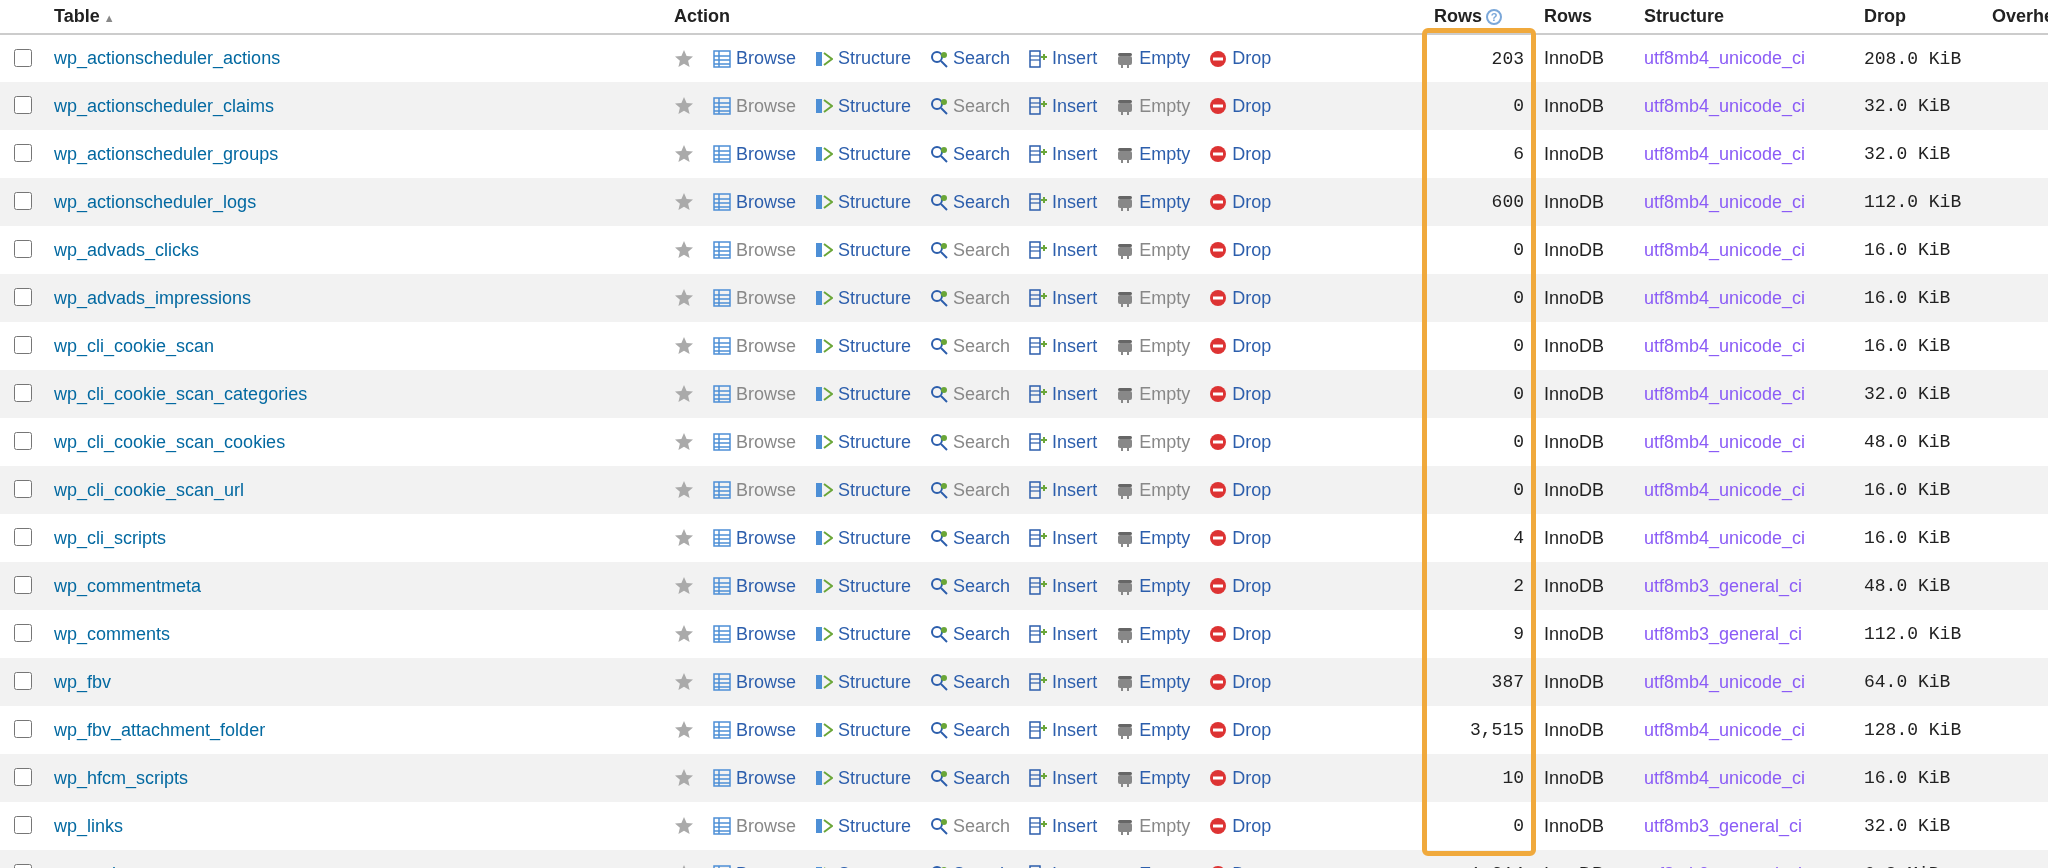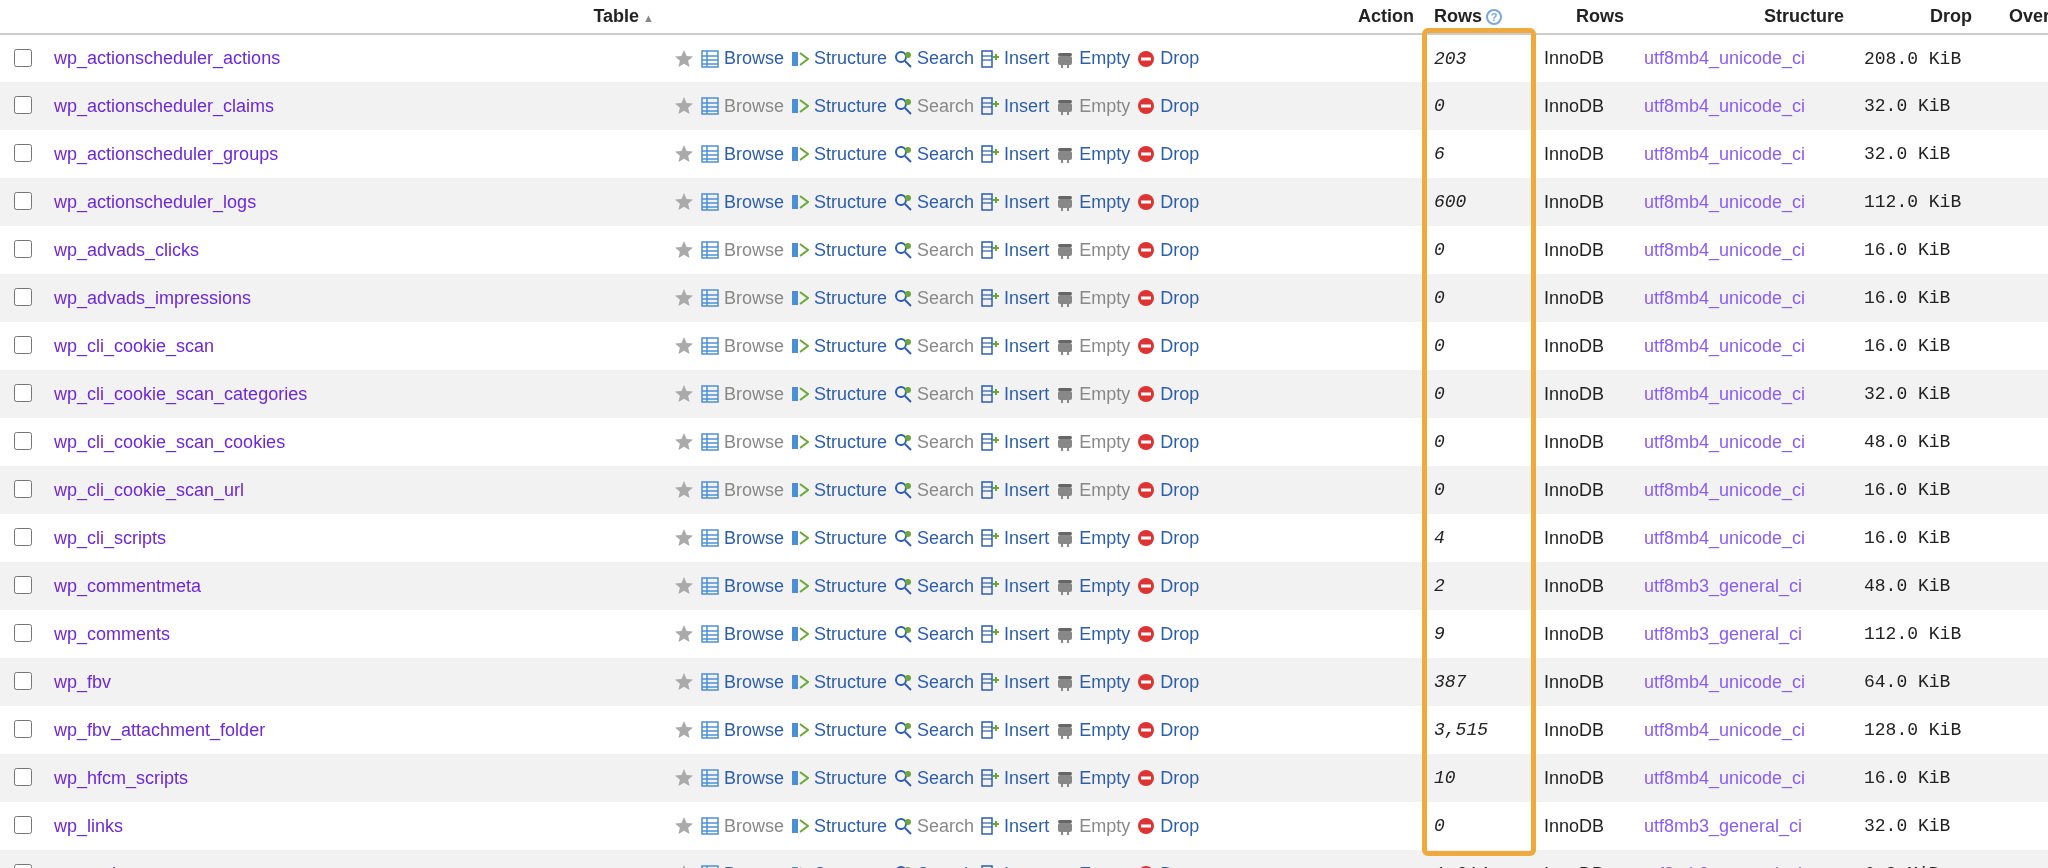--- a/index.html
+++ b/index.html
@@ -10,21 +10,21 @@
     color: #222;
     background: #fff;
     position: relative;
   }
   table {
     width: 100%;
     border-collapse: collapse;
     table-layout: fixed;
   }
   th {
-    text-align: right;
+    text-align: left;
     font-weight: bold;
     background: #fff;
     border-bottom: 2px solid #ccc;
     padding: 6px 10px;
     color: #222;
     white-space: nowrap;
   }
   td {
     padding: 6px 10px;
     vertical-align: middle;
@@ -39,27 +39,27 @@
   col.cb    { width: 44px; }
   col.name  { width: 620px; }
   col.act   { width: 760px; }
   col.rows  { width: 110px; }
   col.type  { width: 100px; }
   col.coll  { width: 220px; }
   col.size  { width: 128px; }
   col.over  { width: 120px; }
 
   .link { color: #8b5cf6; text-decoration: none; cursor: pointer; }
-  td.name .link { color: #6d28d9; }
-  .actions { display: flex; align-items: center; gap: 6px; }
+  td.name .link { color: #0369a1; }
+  .actions { display: flex; align-items: center; gap: 18px; }
   .act-link { color: #2c5eac; display: inline-flex; align-items: center; gap: 4px; cursor: pointer; }
   .act-link.dis { color: #888; }
   .ico { display: inline-flex; width: 20px; height: 20px; align-items: center; justify-content: center; }
   .star svg { fill: #aaa; }
-  .num { text-align: left; font-family: "Courier New", monospace; padding-right: 10px; font-style: italic; }
+  .num { text-align: right; font-family: "Courier New", monospace; padding-right: 10px; }
   .mono { font-family: "Courier New", monospace; margin-top: 16px; }
   td.right { text-align: right; }
   th .sort { font-size: 11px; color: #888; margin-left: 4px; }
   .help { display:inline-block; width:16px;height:16px;border-radius:50%;border:2px solid #7aa7d9;color:#7aa7d9;font-size:11px;line-height:12px;text-align:center;font-weight:bold;margin-left:4px;vertical-align:middle; }
 
   .highlight-box {
     position: absolute;
     border: 5px solid #f0a93c;
     border-radius: 6px;
     pointer-events: none;

